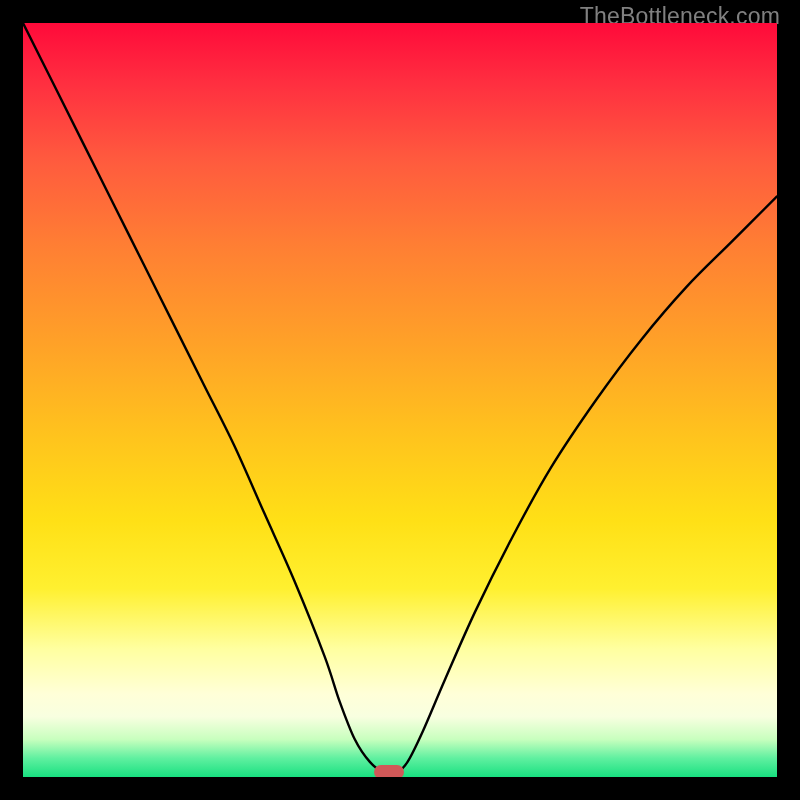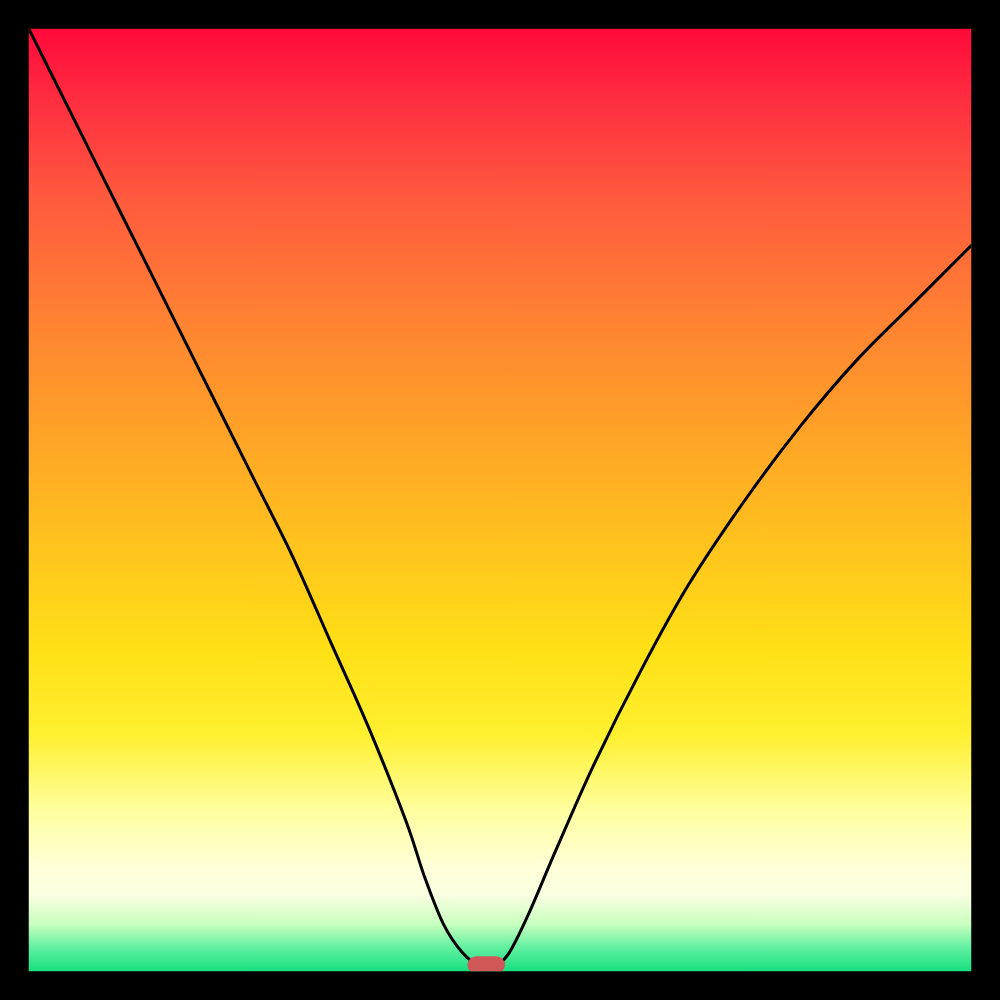--- a/index.html
+++ b/index.html
@@ -65,20 +65,21 @@
     border-radius: 9px;
     height: 14px;
     width: 30px;
   }
 </style>
 </head>
 <body>
 
 <div class="frame">
 
+  <div class="watermark">TheBottleneck.com</div>
 
   <div class="plot-area">
     <svg class="curve" viewBox="0 0 754 754" preserveAspectRatio="none">
       <path id="curve-path" fill="none" stroke="#000" stroke-width="2.4" stroke-linecap="round" stroke-linejoin="round" d="M0,0 C5.026666666666666,10.053333333333322 20.10666666666667,40.21333333333327 30.16,60.319999999999936 C40.21333333333333,80.4266666666666 50.266666666666666,100.5333333333333 60.32,120.63999999999999 C70.37333333333333,140.74666666666667 80.42666666666666,160.85333333333338 90.47999999999999,180.96000000000004 C100.53333333333332,201.0666666666667 110.58666666666666,221.17333333333332 120.64,241.27999999999997 C130.69333333333333,261.38666666666666 140.74666666666667,281.49333333333334 150.8,301.6 C160.85333333333335,321.7066666666667 170.90666666666664,341.8133333333333 180.95999999999998,361.91999999999996 C191.01333333333332,382.02666666666664 201.0666666666667,400.87666666666667 211.12000000000003,422.24 C221.17333333333337,443.60333333333335 231.2266666666667,467.48 241.28,490.1 C251.33333333333331,512.72 261.38666666666666,534.0833333333334 271.44,557.96 C281.49333333333334,581.8366666666667 294.06,613.2533333333333 301.6,633.36 C309.14000000000004,653.4666666666667 311.65333333333336,664.7766666666666 316.68,678.6 C321.70666666666665,692.4233333333334 326.73333333333335,706.2466666666667 331.76,716.3 C336.78666666666663,726.3533333333332 341.8133333333334,733.265 346.84000000000003,738.92 C351.8666666666667,744.5749999999999 357.52166666666665,748.345 361.91999999999996,750.23 C366.31833333333327,752.115 369.46000000000004,752.115 373.23,750.23 C377,748.345 380.1416666666667,745.8316666666666 384.54,738.92 C388.93833333333333,732.0083333333333 393.33666666666664,722.5833333333333 399.62,708.76 C405.90333333333336,694.9366666666667 413.4433333333334,676.0866666666667 422.24000000000007,655.98 C431.03666666666675,635.8733333333333 441.09,611.9966666666667 452.4,588.12 C463.71,564.2433333333333 477.53333333333336,536.5966666666667 490.1,512.72 C502.6666666666667,488.84333333333336 513.9766666666667,467.48 527.8,444.86 C541.6233333333332,422.24 557.9599999999999,398.36333333333334 573.04,377 C588.12,355.63666666666666 603.1999999999999,335.53000000000003 618.28,316.68 C633.36,297.83 648.4399999999999,280.2366666666666 663.52,263.9 C678.6,247.56333333333333 693.68,233.7400000000001 708.76,218.66000000000008 C723.84,203.58000000000007 746.46,180.95999999999998 754,173.41999999999996"></path>
     </svg>
     <div class="marker" id="min-marker" style="left: 350.69px; top: 741.722px;"></div>
   </div>
 
 </div>
 

